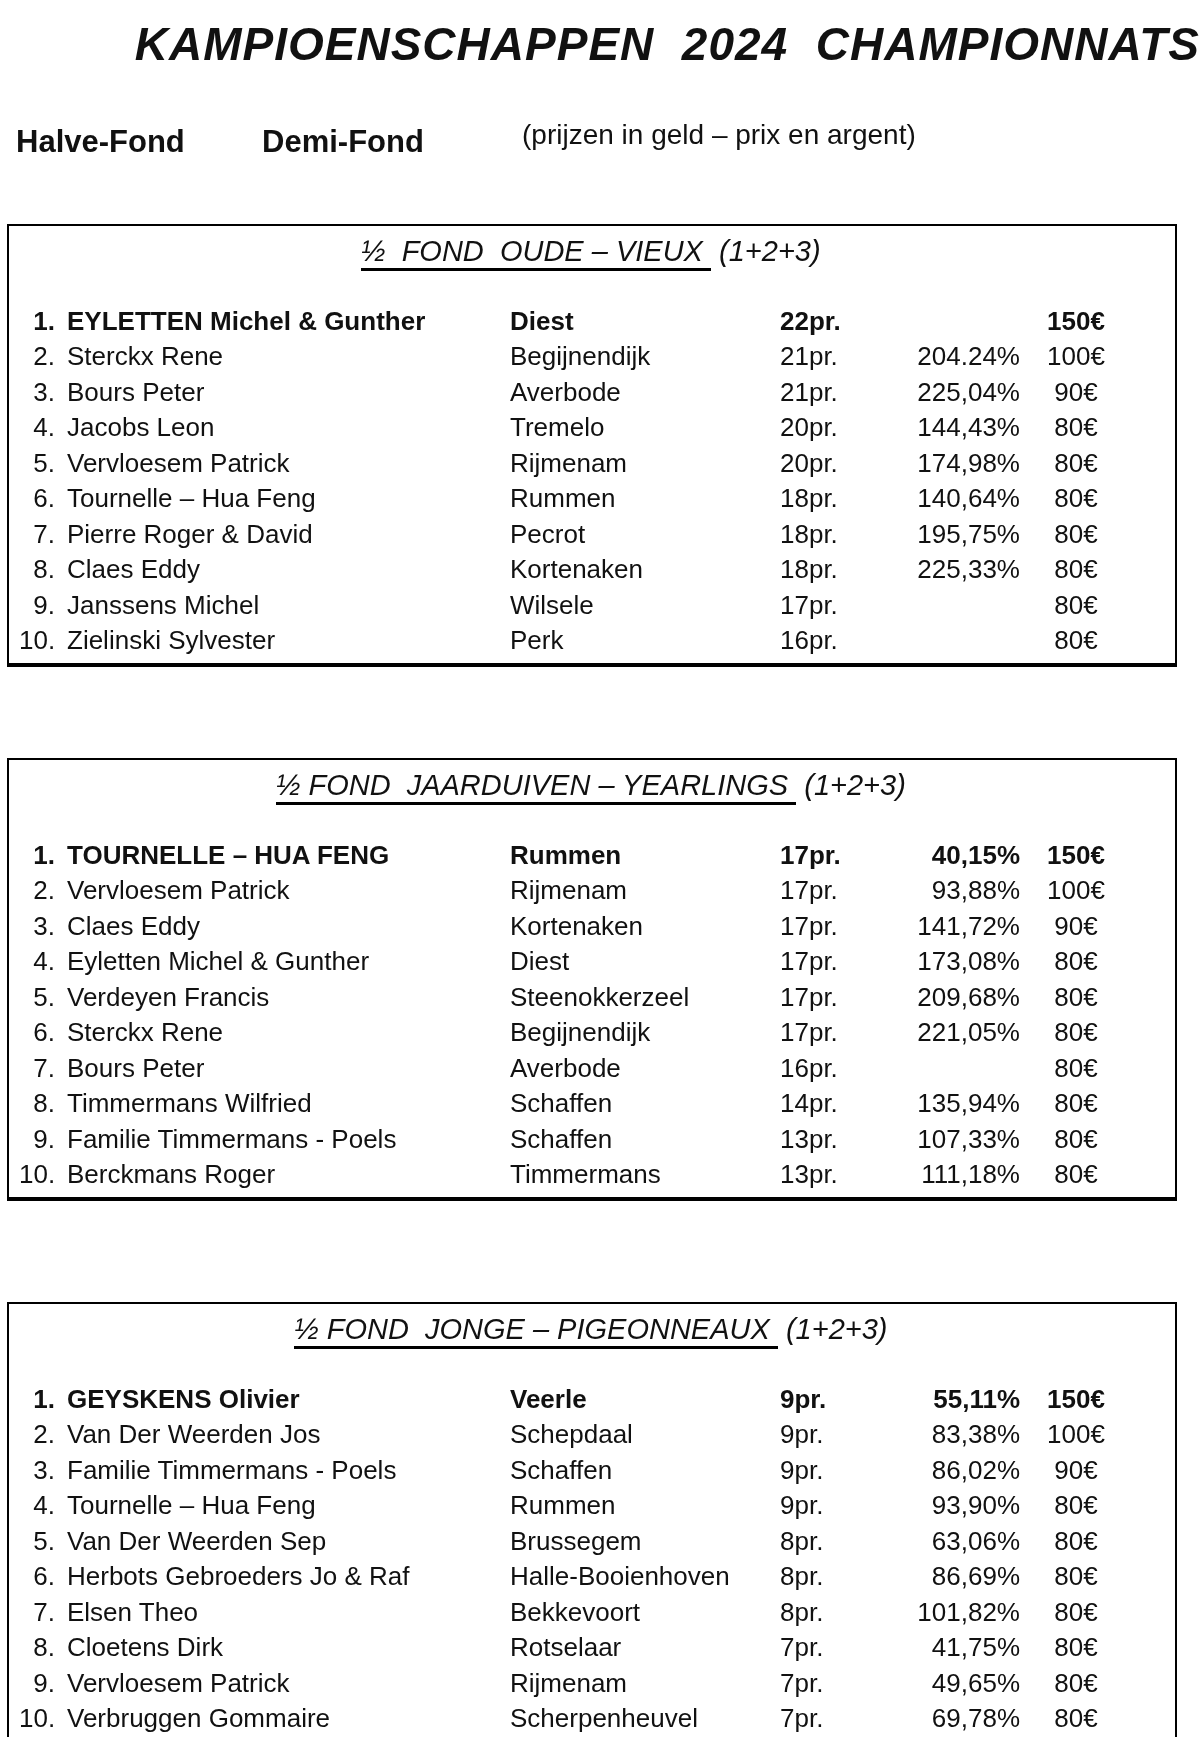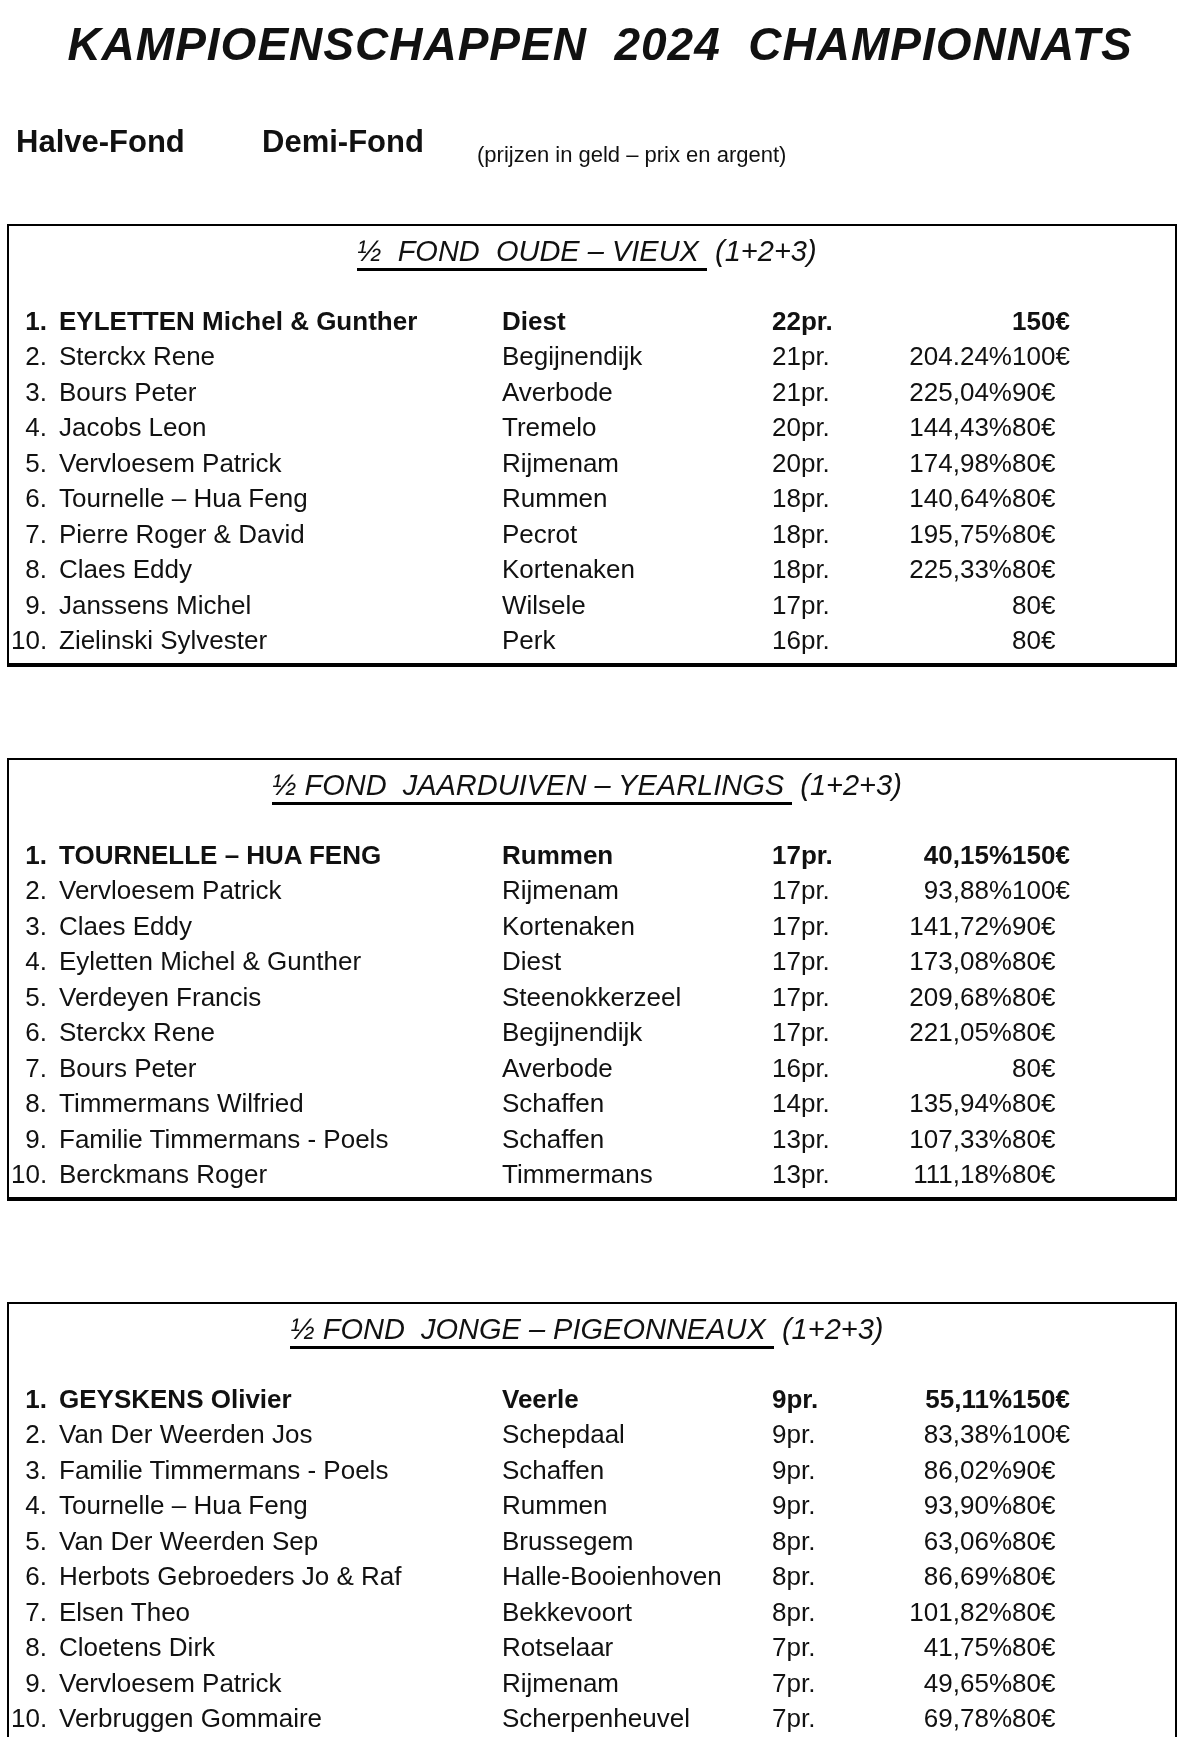--- a/index.html
+++ b/index.html
@@ -10,21 +10,21 @@
   body {
     width: 1200px;
     height: 1737px;
     overflow: hidden;
     font-family: "Liberation Sans", sans-serif;
     color: #111111;
   }
   .page-title {
     margin: 0;
     padding-top: 20px;
-    text-align: center;
+    text-align: right;
     font-size: 46px;
     font-weight: 700;
     font-style: italic;
     letter-spacing: 1px;
     white-space: pre;
     line-height: 1.08;
   }
   .subtitle-band {
     position: relative;
     margin-top: 54px;
@@ -32,35 +32,36 @@
   }
   .subtitle-band .sub-bold {
     position: absolute;
     bottom: 8px;
     font-size: 31px;
     font-weight: 700;
     white-space: pre;
   }
   .subtitle-band .sub-note {
     position: absolute;
-    bottom: 0;
-    font-size: 22px;
+    bottom: 17px;
+    font-size: 28px;
     white-space: pre;
+    margin-left: 45px;
   }
   .pos-halve { left: 16px; }
   .pos-demi  { left: 262px; }
   .pos-note  { left: 477px; }
 
   .box {
     box-sizing: border-box;
     margin-left: 7px;
     width: 1170px;
     border: 2px solid #000;
     border-bottom-width: 4px;
-    padding: 6px 12px 4px 2px;
+    padding: 6px 12px 4px 10px;
     background: #ffffff;
   }
   .box-1 { margin-top: 56px; }
   .box-2 { margin-top: 91px; }
   .box-3 { margin-top: 101px; }
 
   .section-title {
     text-align: center;
     font-style: italic;
     font-size: 29px;
@@ -79,21 +80,21 @@
     grid-template-columns: 36px 455px 270px 115px 125px 112px;
     line-height: 35.5px;
     font-size: 26px;
   }
   .cell { white-space: pre; overflow: visible; }
   .cell.rank  { text-align: right; }
   .cell.name  { padding-left: 12px; }
   .cell.loc   { }
   .cell.pr    { }
   .cell.pct   { text-align: right; }
-  .cell.money { text-align: left; }
+  .cell.money { text-align: center; }
   .row.bold .cell { font-weight: 700; }
 </style>
 </head>
 <body>
 
 <h1 class="page-title">KAMPIOENSCHAPPEN  2024  CHAMPIONNATS</h1>
 
 <div class="subtitle-band">
   <span class="sub-bold pos-halve">Halve-Fond</span>
   <span class="sub-bold pos-demi">Demi-Fond</span>

